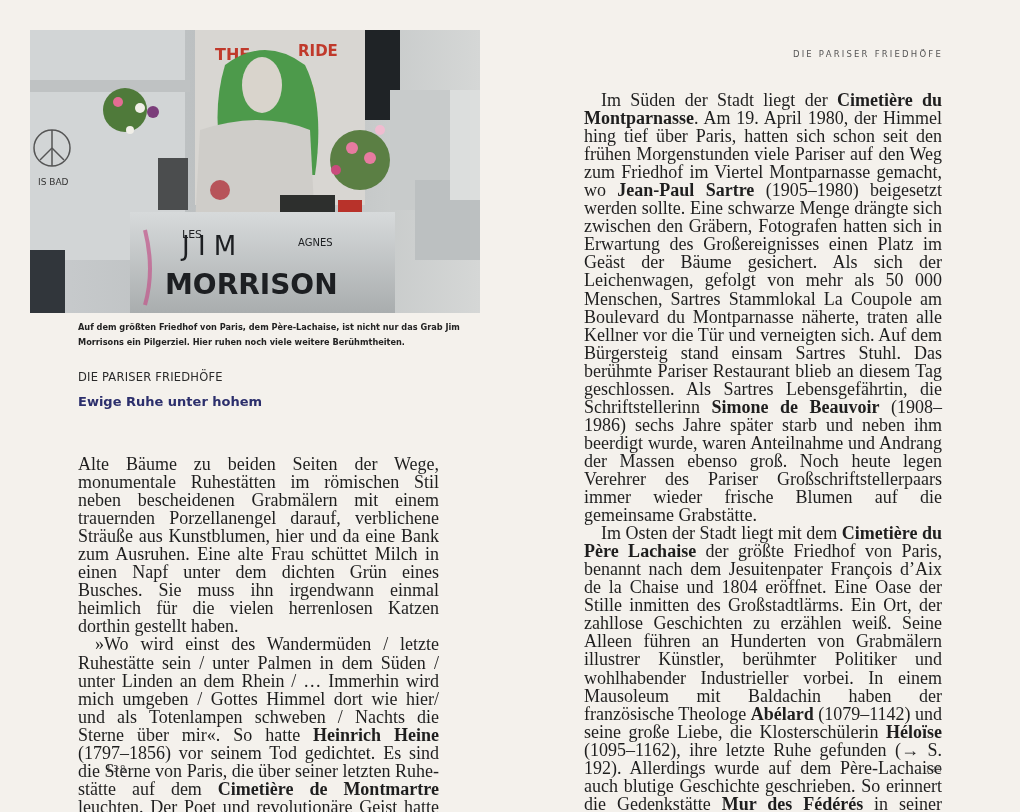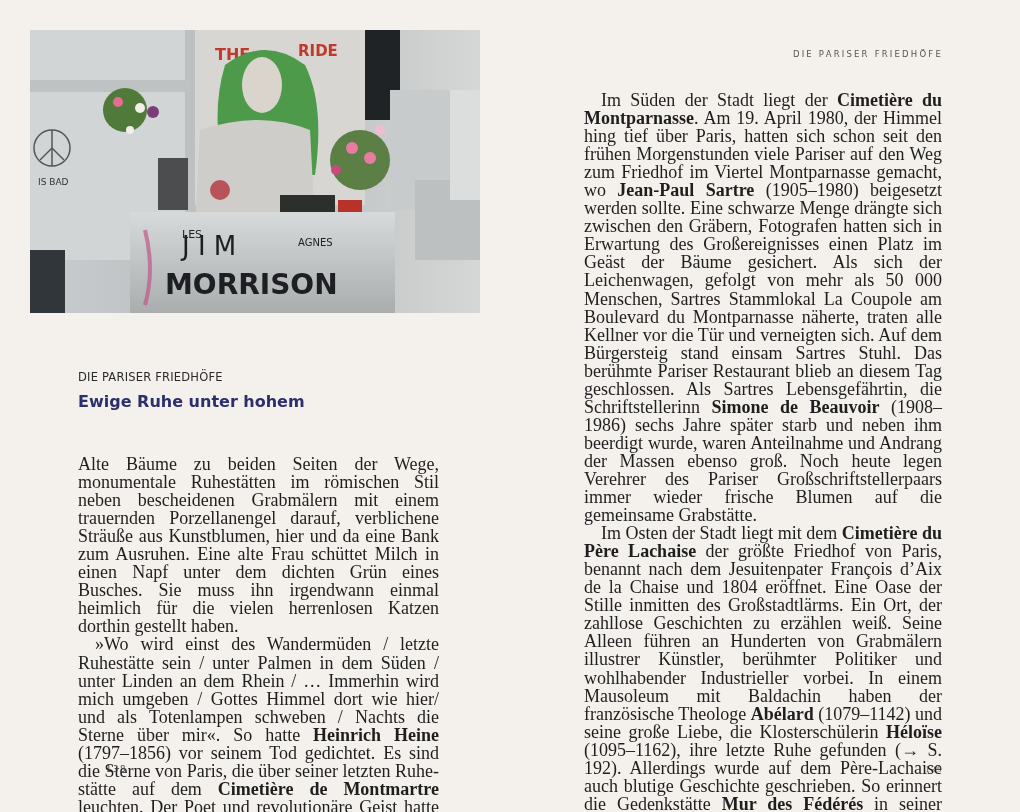--- a/index.html
+++ b/index.html
@@ -28,21 +28,21 @@
   }
 
   .kicker {
     position: absolute; left: 78px; top: 370px;
     font-family: "DejaVu Sans", sans-serif; font-size: 11.5px;
     letter-spacing: 0.2px; color: #2a2a2a;
   }
   .title {
     position: absolute; left: 78px; top: 389px; width: 360px;
     font-family: "DejaVu Sans", sans-serif; font-weight: bold;
-    font-size: 16px; line-height: 25px; color: #2c2f6c;
+    font-size: 13px; line-height: 25px; color: #2c2f6c;
     margin: 0;
   }
 
   .body-text {
     position: absolute; font-size: 18px; line-height: 18.05px;
     text-align: justify; hyphens: manual;
   }
   .body-left { left: 78px; top: 455px; width: 361px; }
   .body-right { left: 584px; top: 91px; width: 358px; }
   .body-text p { margin: 0; }
@@ -125,20 +125,21 @@
       <text x="152" y="225" font-size="26" fill="#1d1f22" font-family="DejaVu Sans, sans-serif">J I M</text>
       <text x="135" y="264" font-size="28" fill="#1d1f22" font-family="DejaVu Sans, sans-serif" font-weight="bold">MORRISON</text>
       <text x="152" y="208" font-size="11" fill="#1d1f22" font-family="DejaVu Sans, sans-serif">LES</text>
       <text x="268" y="216" font-size="10" fill="#1d1f22" font-family="DejaVu Sans, sans-serif">AGNES</text>
       <path d="M115 200 q10 40 0 75" stroke="#c2568a" stroke-width="4" fill="none" opacity="0.7"></path>
 
       <rect x="0" y="220" width="35" height="63" fill="#31363b"></rect>
     </svg>
   </figure>
 
+  <figcaption class="caption">Auf dem größten Friedhof von Paris, dem Père-Lachaise, ist nicht nur das Grab Jim Morrisons ein Pilgerziel. Hier ruhen noch viele weitere Berühmtheiten.</figcaption>
 
   <div class="kicker">DIE PARISER FRIEDHÖFE</div>
 
   <h1 class="title">
     <span>Ewige Ruhe unter hohem</span><br>
   </h1>
 
   <div class="body-text body-left">
     <p><span>Alte Bäume zu beiden Seiten der Wege, monumentale Ruhe­stätten im römischen Stil neben bescheidenen Grabmälern mit einem trauernden Porzellanengel darauf, verblichene Sträuße aus Kunstblumen, hier und da eine Bank zum Ausruhen. Eine alte Frau schüttet Milch in einen Napf unter dem dichten Grün eines Busches. Sie muss ihn irgendwann einmal heimlich für die vielen herrenlosen Katzen dorthin gestellt haben.</span></p>
     <p class="indent"><span>»Wo wird einst des Wandermüden / letzte Ruhestätte sein / unter Palmen in dem Süden / unter Linden an dem Rhein / … Immerhin wird mich umgeben / Gottes Himmel dort wie hier/ und als Totenlampen schweben / Nachts die Sterne über mir«. So hatte </span><b>Heinrich Heine</b><span> (1797–1856) vor seinem Tod gedich­tet. Es sind die Sterne von Paris, die über seiner letzten Ruhe­stätte auf dem </span><b>Cimetière de Montmartre</b><span> leuchten. Der Poet und revolutionäre Geist hatte mehr als zwei Jahrzehnte in sei­ner geliebten »Zauberstadt« an der Seine gelebt. Im Exil.</span></p>

